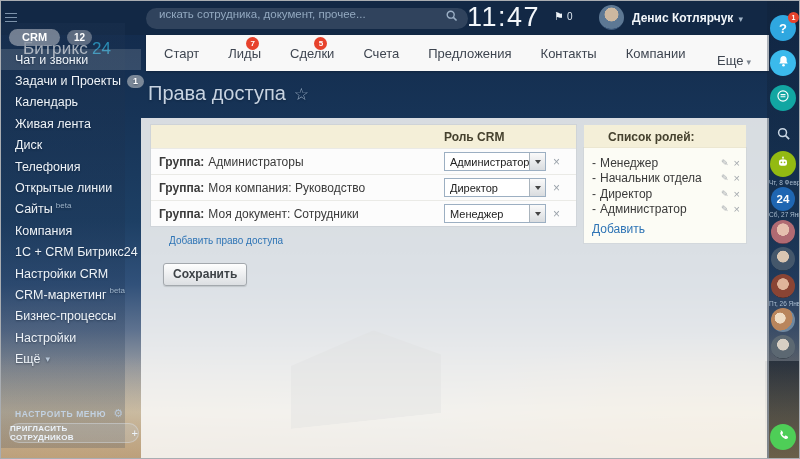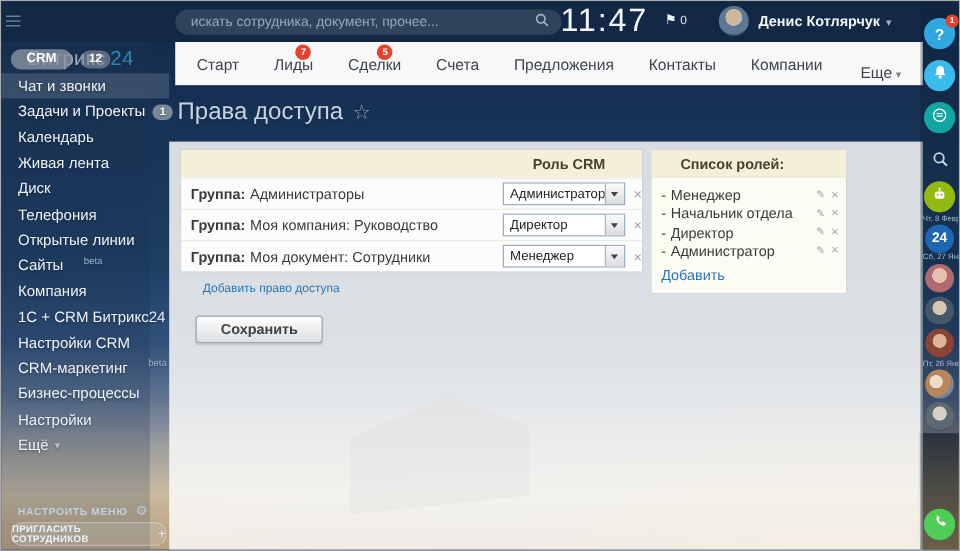--- a/index.html
+++ b/index.html
@@ -23,48 +23,48 @@
 
   
   .topbar { position:absolute; left:0; top:0; width:800px; height:34px;
       background:rgba(18,40,68,.88); }
   .burger { position:absolute; left:4px; top:12px; width:12px; height:9px;
       border-top:1.5px solid #7d93ab; border-bottom:1.5px solid #7d93ab; }
   .burger:before{ content:""; position:absolute; left:0; top:2.6px; width:12px; height:1.5px; background:#7d93ab;}
   .logo { position:absolute; left:22px; top:7px; font-size:17px; font-weight:normal; color:#fff; letter-spacing:.2px;margin-top:31px;}
   .logo .l24 { color:#31c6f5; margin-left:4px;}
   .searchbox { position:absolute; left:145px; top:7px; width:322px; height:21px;
-      border-radius:11px; background:rgba(255,255,255,.13); display:flex; align-items:center;
+      border-radius:11px; background:rgba(255,255,255,.13); display:flex; align-items:flex-start;
       padding:0 10px 0 13px; }
   .searchbox .ph { flex:1; font-size:11.5px; color:#93a9c0; white-space:nowrap; overflow:hidden;}
   .clock { position:absolute; left:466px; top:1px; font-size:27px; font-weight:300;
       color:#f3f7fb; letter-spacing:1.5px; }
   .flag { position:absolute; left:553px; top:9px; font-size:11px; color:#eef3f8;}
   .flag .fc { font-size:10px; margin-left:3px; color:#dfe8f1;}
   .tb-avatar { position:absolute; left:598px; top:4px; width:25px; height:25px; border-radius:50%;
       background:radial-gradient(circle at 50% 38%, #cdb8a0 0 34%, #5d7894 36% 70%, #3c587a 72%);}
   .tb-user { position:absolute; left:631px; top:10px; font-size:12px; font-weight:bold; color:#f2f6fa;}
   .tb-caret { color:#9fb2c6; font-size:9px; margin-left:5px;}
 
   
-  .sidebar { position:absolute; left:0; top:34px; width:124px; height:425px;
+  .sidebar { position:absolute; left:0; top:22px; width:124px; height:425px;
       background:linear-gradient(180deg, rgba(28,50,80,.42), rgba(28,50,80,.18)); }
   .crm-row { position:absolute; left:8px; top:6px; display:flex; align-items:center;}
   .crm-pill { background:rgba(138,148,162,.8); color:#fff; font-weight:bold; font-size:11px;
       padding:2px 13px 3px; border-radius:10px;}
   .crm-count { background:rgba(132,142,156,.65); color:#fff; font-weight:bold; font-size:10px;
       padding:2px 7px 2px; border-radius:9px; margin-left:7px;}
   .side-items { position:absolute; left:0; top:26px; width:140px;}
   .side-item { height:21.4px; display:flex; align-items:center; padding-left:14px;
       font-size:12.5px; color:#eef3f8; text-shadow:0 1px 2px rgba(10,25,45,.45);
       white-space:nowrap; cursor:pointer;}
   .side-item.active { background:rgba(255,255,255,.14); }
   .mini-badge { background:rgba(140,150,163,.85); color:#fff; font-weight:bold; font-size:9px;
       padding:1px 6px 2px; border-radius:8px; margin-left:6px;}
-  .beta { font-size:8px; color:#9db3c9; margin-left:17px; position:relative; top:-4px;}
+  .beta { font-size:8px; color:#9db3c9; margin-left:3px; position:relative; top:-4px;}
   .side-caret { font-size:9px; color:#b7c6d7; margin-left:5px;}
   .cfg-menu { position:absolute; left:14px; bottom:28px; font-size:8.5px; font-weight:bold;
       letter-spacing:.6px; color:#c2d1e1; display:flex; align-items:center; cursor:pointer;}
   .cfg-menu .gear { font-size:11px; margin-left:7px; color:#b9c8d8; font-weight:normal;}
   .invite-btn { position:absolute; left:8px; bottom:5px; width:130px; height:20px;
       border-radius:11px; background:rgba(190,205,220,.22); border:1px solid rgba(225,235,245,.35);
       display:flex; align-items:center; justify-content:center; gap:6px; cursor:pointer;}
   .invite-btn .txt { font-size:8px; font-weight:bold; letter-spacing:.3px; color:#ecf3fa;}
   .invite-btn .plus { font-size:11px; color:#ecf3fa; }
 
@@ -82,38 +82,38 @@
   
   .page-title { position:absolute; left:147px; top:81px; font-size:20px; color:#c7d3e1;
       text-shadow:0 1px 2px rgba(10,25,45,.4);}
   .page-title .star { font-size:17px; color:#93a8bf; margin-left:8px; cursor:pointer;}
 
   
   .workspace { position:absolute; left:140px; top:117px; width:628px; height:342px;
       background:rgba(250,250,249,.85); }
   .ws-row { display:flex; padding:7px 0 0 10px; }
 
-  .acc-table { width:384px; background:#fcfcfc; box-shadow:0 0 0 1px rgba(0,0,0,.04);}
+  .acc-table { width:425px; background:#fcfcfc; box-shadow:0 0 0 1px rgba(0,0,0,.04);}
   .thead { height:23px; background:#f4efd8; display:flex; align-items:center; }
   .thead .role-h { margin-left:293px; font-size:12px; font-weight:bold; color:#45412e;}
   .trow { height:26px; display:flex; align-items:center; border-top:1px solid #eaeae6;
       padding-left:8px; background:#fcfcfc;}
   .cell-label { width:285px; font-size:12px; color:#3a3a3a; white-space:nowrap; overflow:hidden;}
   .cell-label b { margin-right:4px; }
   .cell-role { display:flex; align-items:center; gap:7px;}
   .selbox { width:102px; height:19px; border:1px solid #9cafc2; background:#fff;
       display:flex; align-items:stretch; cursor:pointer;}
   .selbox .sv { flex:1; font-size:11px; color:#222; padding:3px 0 0 5px; white-space:nowrap; overflow:hidden;}
   .selbox .sb { width:16px; border-left:1px solid #aab4bd;
       background:linear-gradient(#fafafa,#d9dcdf); display:flex; align-items:center; justify-content:center;}
   .selbox .sb i { width:0; height:0; border-left:3.5px solid transparent;
       border-right:3.5px solid transparent; border-top:4px solid #444;}
   .del-x { font-size:12px; color:#9aa2aa; cursor:pointer; line-height:1;}
   .add-access { margin:9px 0 0 18px; font-size:10px; color:#2e74b5; cursor:pointer; display:inline-block;}
-  .save-btn { margin:15px 0 0 12px; display:inline-block; padding:3px 20px 4px;
+  .save-btn { margin:15px 0 0 12px; display:inline-block; padding:3px 9px 4px;
       font-size:12px; font-weight:bold; color:#3d4246;
       background:linear-gradient(#fefefe,#dcdfe2); border:1px solid #a3a8ad; border-radius:3px;
       box-shadow:0 1px 1px rgba(0,0,0,.12); cursor:pointer;text-align:right;}
 
   .roles-panel { width:162px; margin-left:8px; }
   .roles-head { height:23px; background:#f4efd8; display:flex; align-items:center;
       padding-left:24px; font-size:12px; font-weight:bold; color:#45412e;}
   .roles-body { background:rgba(253,253,246,.96); padding:7px 6px 6px 8px;
       box-shadow:0 0 0 1px rgba(0,0,0,.03);}
   .role-item { display:flex; align-items:center; height:15.5px; font-size:12px; color:#3a3a3a;}

